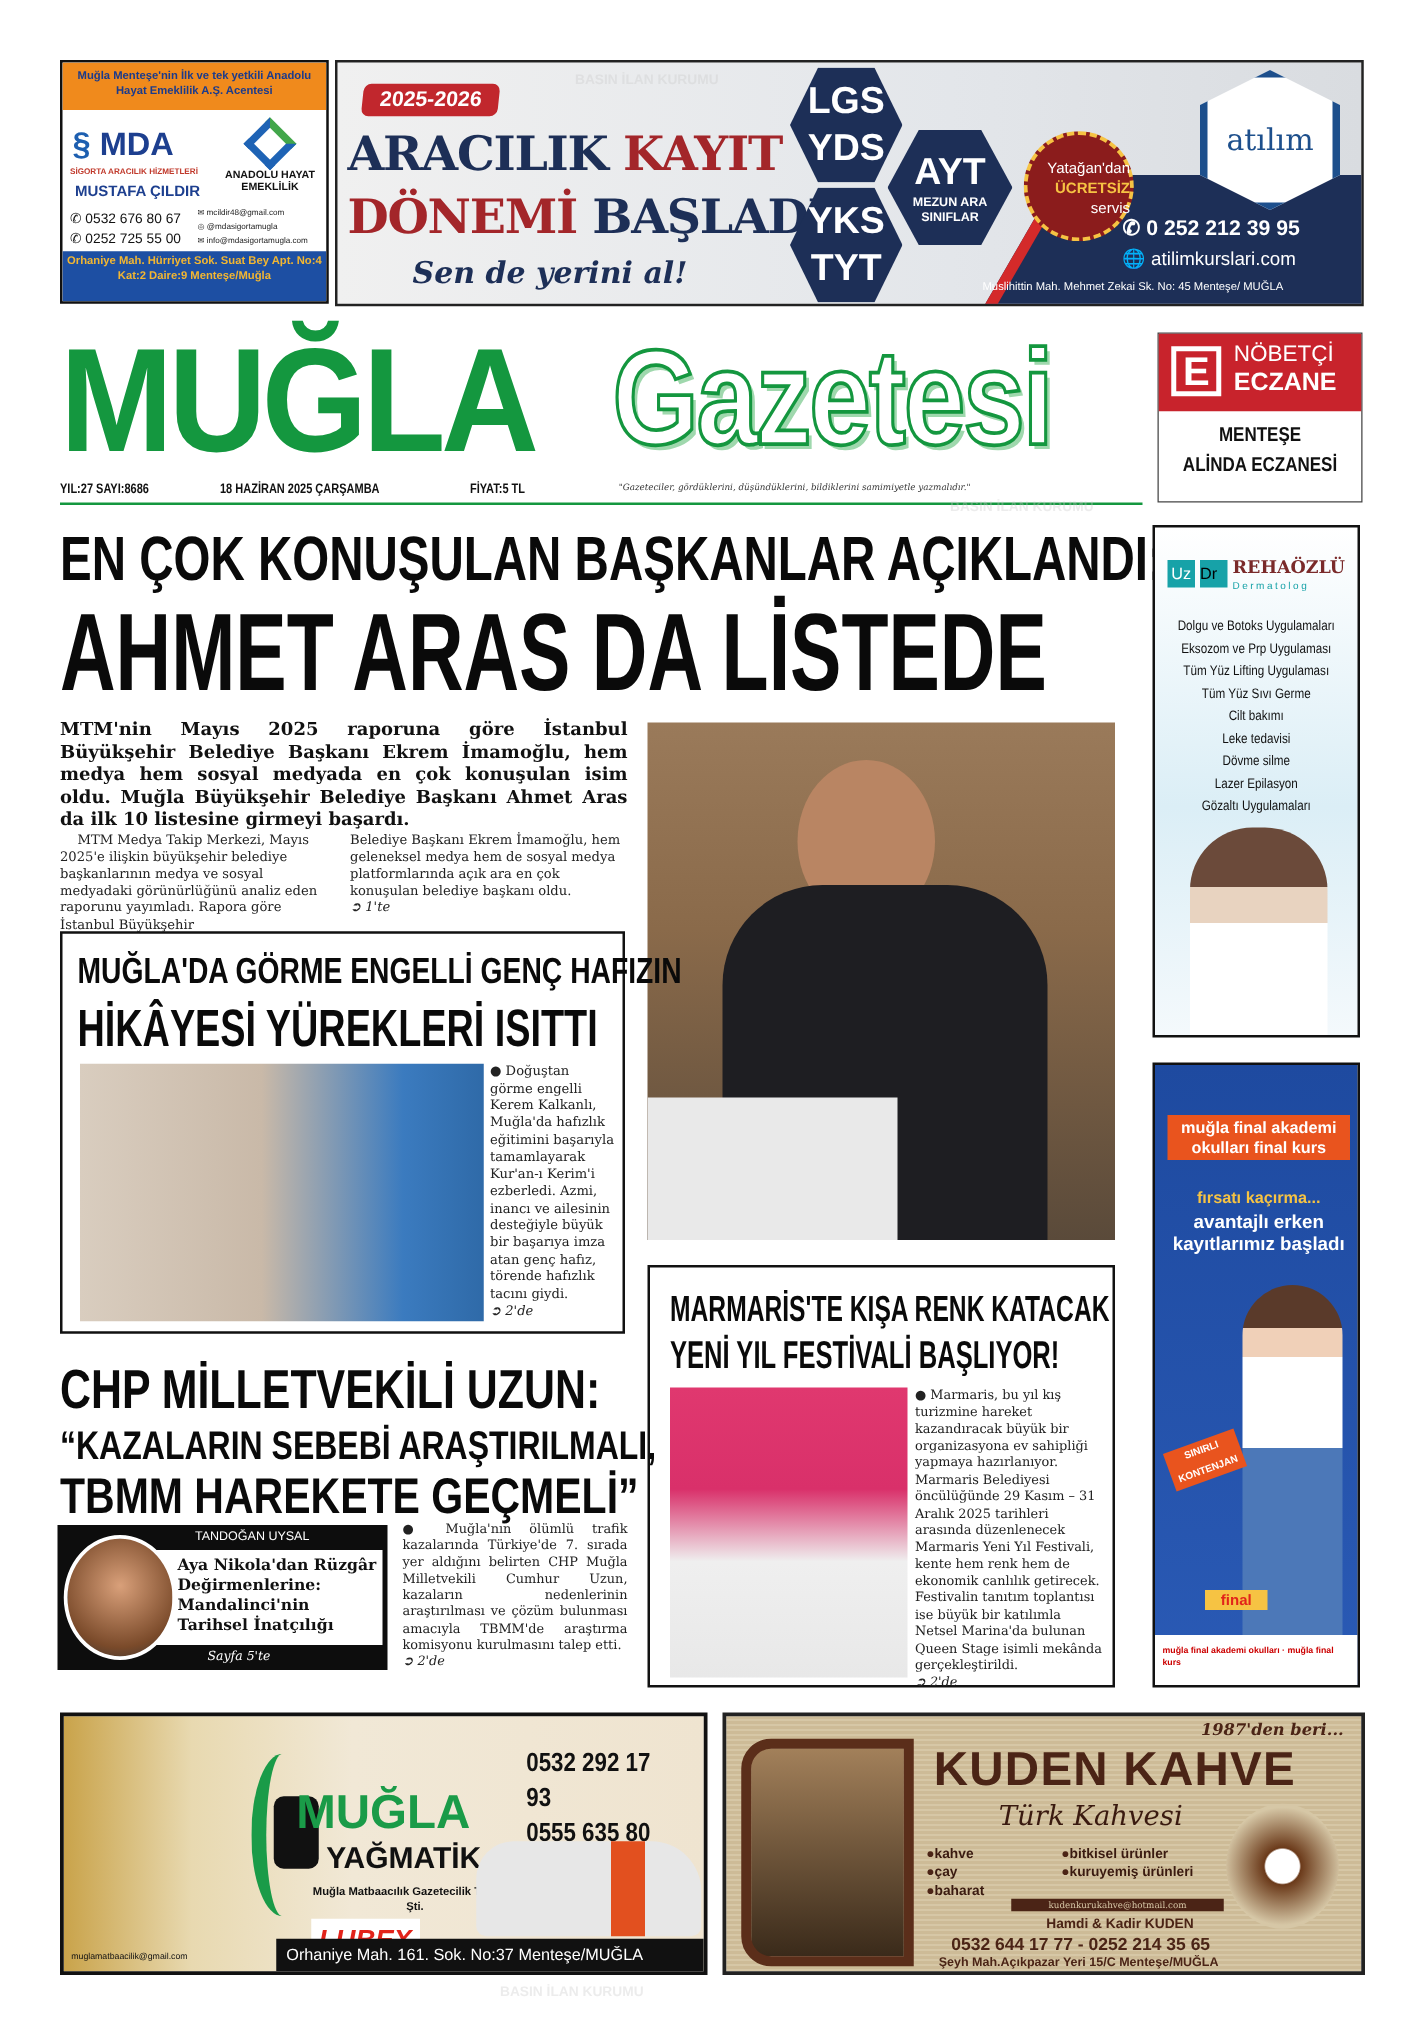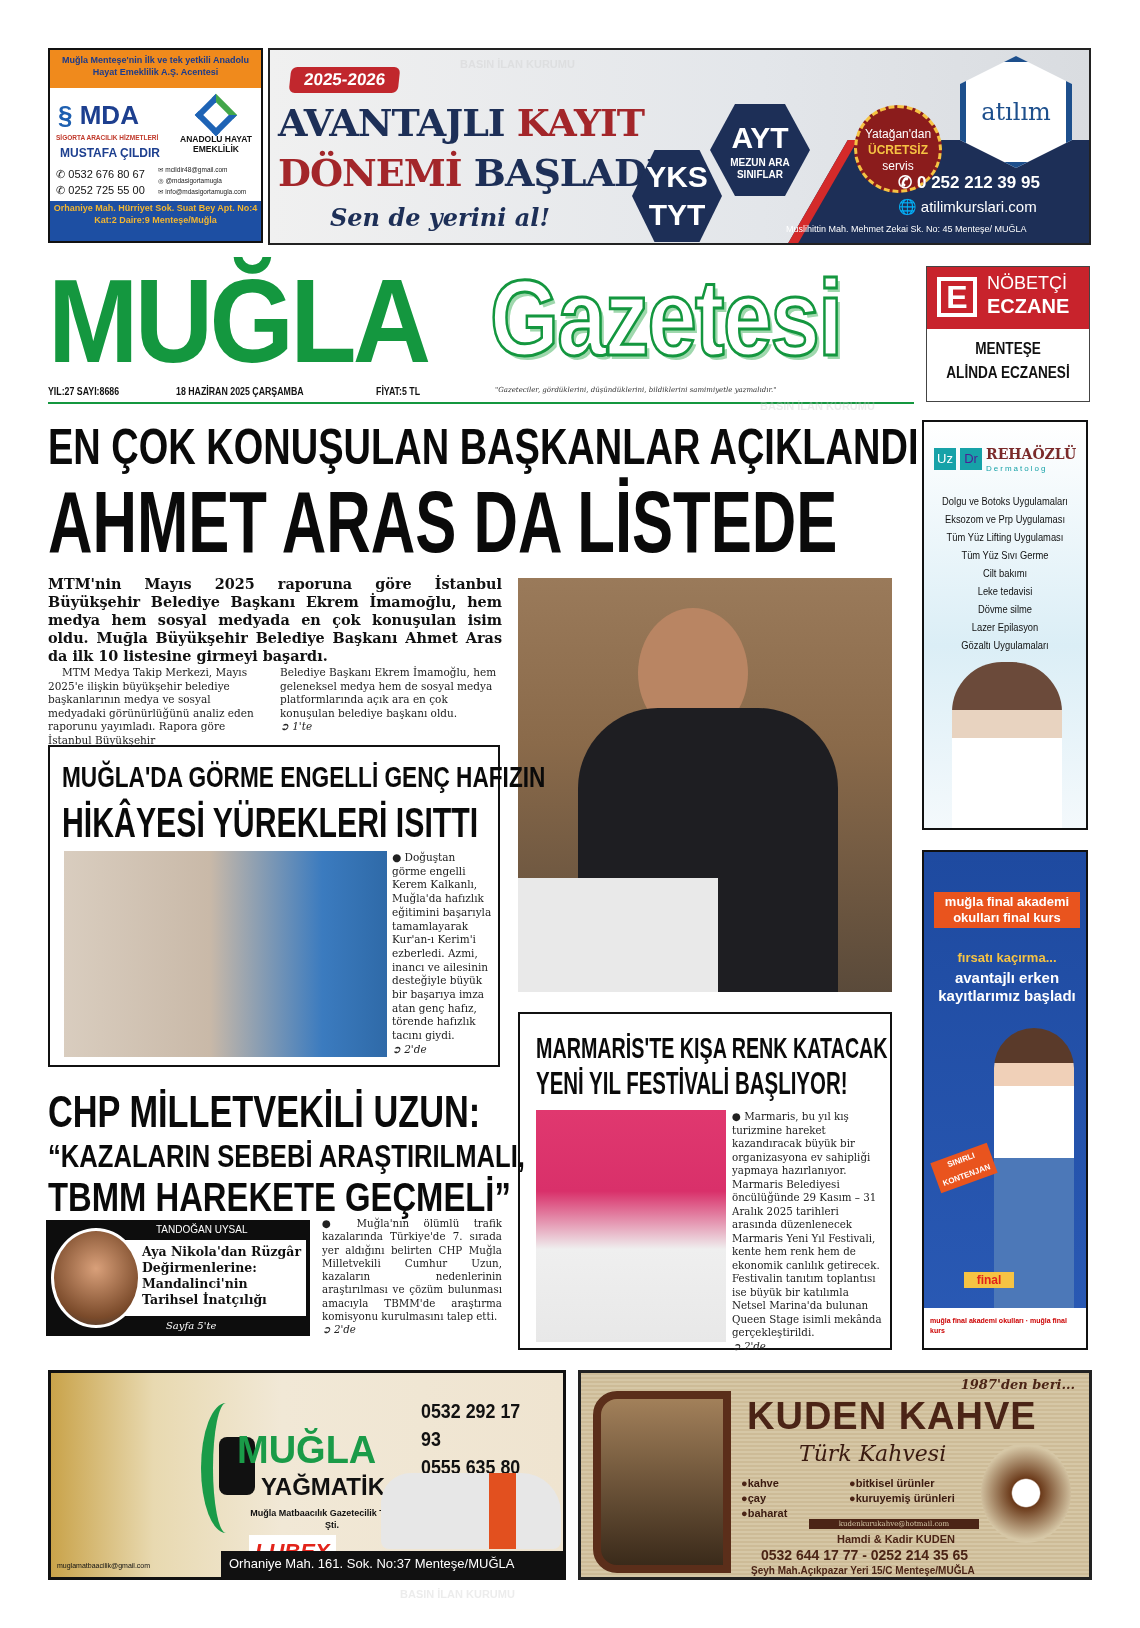--- a/index.html
+++ b/index.html
@@ -20,21 +20,21 @@
 #ad-mda .em{position:absolute;left:108px;font:6.5px "Liberation Sans",sans-serif;color:#222}
 #ad-atilim{left:268px;top:48px;width:823px;height:197px;border:2px solid #222;background:linear-gradient(90deg,#f0f0f0,#e3e6ea 60%,#d9dce0);overflow:hidden}
 #ad-atilim .yrs{position:absolute;left:20px;top:17px;background:#c1272d;color:#fff;font:bold 17px "Liberation Sans",sans-serif;padding:3px 14px;border-radius:6px;transform:skewX(-6deg)}
 #ad-atilim .l1,#ad-atilim .l2{position:absolute;left:8px;font:bold 38px "DejaVu Serif",serif;letter-spacing:-1px;white-space:nowrap}
 #ad-atilim .l1{top:50px}#ad-atilim .l2{top:100px}
 .navy{color:#1d2f57}.red{color:#a3262a}
 #ad-atilim .slogan{position:absolute;left:60px;top:153px;font:italic bold 24px "DejaVu Serif",serif;color:#1d2f57}
 .hex{position:absolute;background:#1d2f57;color:#fff;font:bold 30px "Liberation Sans",sans-serif;text-align:center;clip-path:polygon(25% 0,75% 0,100% 50%,75% 100%,25% 100%,0 50%);display:flex;flex-direction:column;justify-content:center;line-height:38px}
 .hex small{font-size:10px;line-height:12px}
 #ad-atilim .band{position:absolute;left:520px;top:90px;width:320px;height:200px;background:#1d2f57;transform:skewX(-30deg);border-left:10px solid #d42a2a}
-#ad-atilim .servis{position:absolute;left:584px;top:55px;width:88px;height:88px;border-radius:50%;background:#8b1c1c;color:#fff;font:12px "Liberation Sans",sans-serif;text-align:center;padding-top:18px;line-height:16px;border:3px dashed #f6c343}
+#ad-atilim .servis{position:absolute;left:549px;top:55px;width:88px;height:88px;border-radius:50%;background:#8b1c1c;color:#fff;font:12px "Liberation Sans",sans-serif;text-align:right;padding-top:18px;line-height:16px;border:3px dashed #f6c343}
 #ad-atilim .servis b{color:#f6c343;font-weight:bold}
 #ad-atilim .badge{position:absolute;left:690px;top:6px;width:112px;height:112px;background:#fff;border:6px solid #1d4f8c;clip-path:polygon(50% 0,100% 25%,100% 75%,50% 100%,0 75%,0 25%);text-align:center;padding-top:36px;font:24px "DejaVu Serif",serif;color:#1d4f8c}
 #ad-atilim .phone{position:absolute;left:628px;top:122px;color:#fff;font:bold 17px "Liberation Sans",sans-serif}
 #ad-atilim .web{position:absolute;left:628px;top:148px;color:#fff;font:15px "Liberation Sans",sans-serif}
 #ad-atilim .addr{position:absolute;left:516px;top:174px;color:#fff;font:9px "Liberation Sans",sans-serif}
 
 #logo-mugla{left:48px;top:262px;color:#14973f;font:bold 118px "Liberation Sans",sans-serif;letter-spacing:-4px;transform:scaleX(.92);transform-origin:left top;line-height:118px}
 #logo-gazetesi{left:490px;top:258px;color:#fff;font:bold 108px "Liberation Sans",sans-serif;-webkit-text-stroke:3px #14973f;letter-spacing:-2px;transform:scaleX(.82);transform-origin:left top;line-height:120px;text-shadow:4px 4px 0 #9fd8ad}
 .meta{position:absolute;top:385px;font:bold 11px "Liberation Sans",sans-serif;color:#111;transform:scaleX(.8);transform-origin:left top;white-space:nowrap}
 #quote{left:495px;top:386px;font:italic 7px "DejaVu Serif",serif;color:#333;white-space:nowrap}
@@ -74,21 +74,21 @@
 #chp-text{left:322px;top:1217px;width:180px;text-align:justify;font-size:10.3px;line-height:13.3px}
 
 #box-marmaris{left:518px;top:1012px;width:374px;height:338px;border:2px solid #111}
 #mar-h1{left:16px;top:18px;font-size:29px;transform:scaleX(.68)}
 #mar-h2{left:16px;top:52px;font-size:31px;transform:scaleX(.66)}
 #photo-marmaris{left:16px;top:96px;width:190px;height:232px;background:linear-gradient(180deg,#e0386f 0%,#d9306a 35%,#efefef 60%,#e8e8e8 100%)}
 #mar-text{left:212px;top:96px;width:150px;font-size:10.3px;line-height:13.5px}
 
 #ad-reha{left:922px;top:420px;width:166px;height:410px;border:2px solid #111;background:linear-gradient(180deg,#fff 0%,#dbeef6 55%,#f4f9fc 100%);overflow:hidden}
 #ad-reha .uz{position:absolute;left:10px;top:26px;width:22px;height:22px;background:#17a2a8;color:#fff;font:13px "Liberation Sans",sans-serif;text-align:center;line-height:22px}
-#ad-reha .dr{position:absolute;left:36px;top:26px;width:22px;height:22px;background:#17a2a8;color:#4c1d95;font:13px "Liberation Sans",sans-serif;text-align:center;line-height:22px}
+#ad-reha .dr{position:absolute;left:36px;top:26px;width:22px;height:22px;background:#17a2a8;color:#000000;font:13px "Liberation Sans",sans-serif;text-align:left;line-height:22px}
 #ad-reha .nm{position:absolute;left:62px;top:24px;font:bold 14px "DejaVu Serif",serif;color:#7a2a2a}
 #ad-reha .spec{position:absolute;left:62px;top:42px;font:8px "Liberation Sans",sans-serif;color:#17a2a8;letter-spacing:2px}
 #ad-reha ul{position:absolute;left:0;right:0;top:70px;list-style:none;text-align:center;font:11px "Liberation Sans",sans-serif;line-height:18px;transform:scaleX(.85)}
 #ad-reha .doc{position:absolute;left:28px;top:240px;width:110px;height:170px;border-radius:50px 50px 0 0;background:linear-gradient(180deg,#6b4a3a 0 28%,#e8d3c0 28% 45%,#fff 45%)}
 #ad-final{left:922px;top:850px;width:166px;height:500px;border:2px solid #111;background:linear-gradient(180deg,#1e4aa0,#2a5ab5);overflow:hidden}
 #ad-final .t{position:absolute;left:10px;width:146px;font:bold 13px "Liberation Sans",sans-serif;color:#fff;text-align:center;line-height:16px}
 #ad-final .t.o{color:#fff;background:#e9541e;padding:2px}
 #ad-final .t.y{color:#f6c343}
 #ad-final .girl{position:absolute;left:70px;top:176px;width:80px;height:290px;border-radius:40px 40px 10px 10px;background:linear-gradient(180deg,#5a3a2a 0 12%,#f0d0b8 12% 20%,#fff 20% 45%,#4c78b8 45%)}
 #ad-final .foot{position:absolute;left:0;right:0;bottom:0;height:40px;background:#fff;font:bold 7px "Liberation Sans",sans-serif;color:#c00;padding:8px 6px;line-height:10px}
@@ -128,24 +128,28 @@
   <div class="ph" style="top:118px">✆ <span>0532 676 80 67</span></div>
   <div class="ph" style="top:134px">✆ <span>0252 725 55 00</span></div>
   <div class="em" style="top:116px">✉ <span>mcildir48@gmail.com</span></div>
   <div class="em" style="top:127px">◎ <span>@mdasigortamugla</span></div>
   <div class="em" style="top:138px">✉ <span>info@mdasigortamugla.com</span></div>
   <div class="ftr">Orhaniye Mah. Hürriyet Sok. Suat Bey Apt. No:4 Kat:2 Daire:9 Menteşe/Muğla</div>
 </div>
 
 <div id="ad-atilim" class="abs">
   <div class="yrs">2025-2026</div>
-  <div class="l1"><span class="navy">AVANTAJLI </span><span class="red">KAYIT</span></div>
+  <div class="l1"><span class="navy">ARACILIK </span><span class="red">KAYIT</span></div>
   <div class="l2"><span class="red">DÖNEMİ </span><span class="navy">BAŞLADI.</span></div>
   <div class="slogan">Sen de yerini al!</div>
   <div class="band"></div>
+  <div class="hex" style="left:362px;top:4px;width:90px;height:92px">
+      <span>LGS</span>
+      <span>YDS</span>
+    </div>
   <div class="hex" style="left:362px;top:100px;width:90px;height:92px">
       <span>YKS</span>
       <span>TYT</span>
     </div>
   <div class="hex" style="left:440px;top:54px;width:100px;height:92px">
       <span>AYT</span>
       <small>MEZUN ARA SINIFLAR</small>
     </div>
   <div class="servis"><span>Yatağan'dan</span><br><b>ÜCRETSİZ</b><br><span>servis</span></div>
   <div class="badge">atılım</div>

